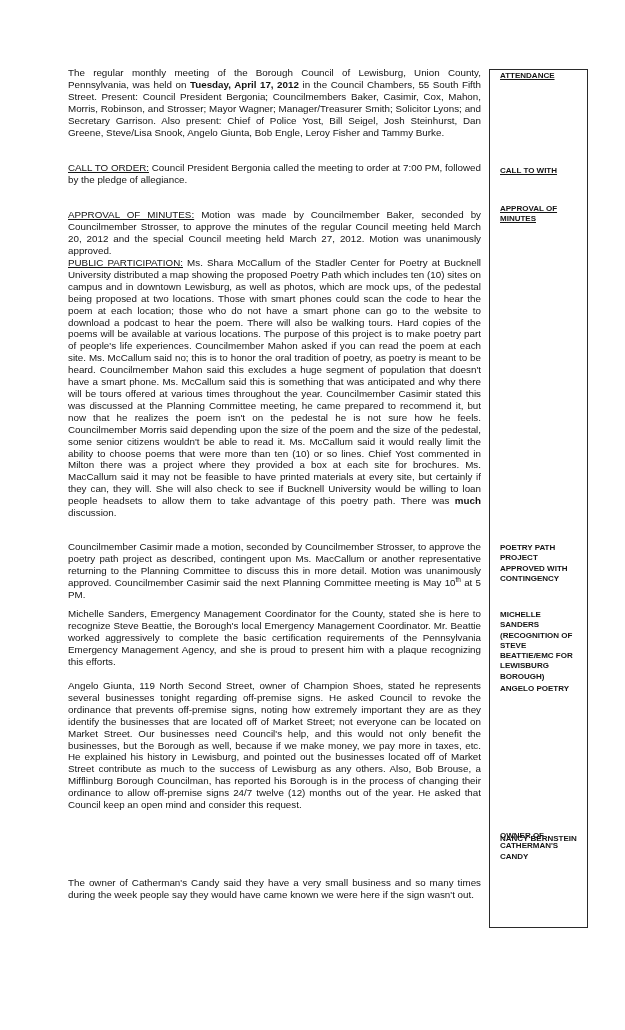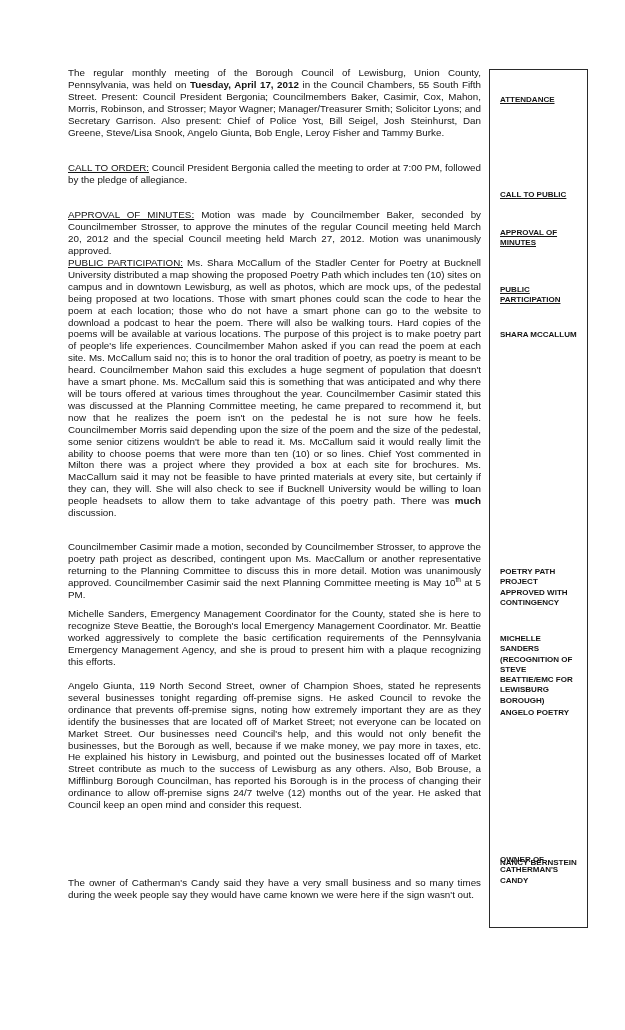--- a/index.html
+++ b/index.html
@@ -42,21 +42,21 @@
     position: absolute;
     left: 500px;
     width: 86px;
     font-weight: bold;
     font-size: 8px;
     line-height: 10.3px;
     white-space: pre-line;
     color: #141414;
   }
   .note .u { text-decoration: underline; }
-  .note div { white-space: pre-line; margin-top: 24px; }
+  .note div { white-space: pre-line; }
 </style>
 </head>
 <body>
 
 <div class="page">
 
   <p class="para" style="top:67px"><span>The regular monthly meeting of the Borough Council of Lewisburg, Union County, Pennsylvania, was held on </span><span class="b">Tuesday, April 17, 2012</span><span> in the Council Chambers, 55 South Fifth Street. Present: Council President Bergonia; Councilmembers Baker, Casimir, Cox, Mahon, Morris, Robinson, and Strosser; Mayor Wagner; Manager/Treasurer Smith; Solicitor Lyons; and Secretary Garrison. Also present: Chief of Police Yost, Bill Seigel, Josh Steinhurst, Dan Greene, Steve/Lisa Snook, Angelo Giunta, Bob Engle, Leroy Fisher and Tammy Burke.</span></p>
 
   <p class="para" style="top:162px"><span class="hd">CALL TO ORDER:</span><span> Council President Bergonia called the meeting to order at 7:00 PM, followed by the pledge of allegiance.</span></p>
 
@@ -70,27 +70,25 @@
 
   <p class="para" style="top:680px"><span>Angelo Giunta, 119 North Second Street, owner of Champion Shoes, stated he represents several businesses tonight regarding off-premise signs. He asked Council to revoke the ordinance that prevents off-premise signs, noting how extremely important they are as they identify the businesses that are located off of Market Street; not everyone can be located on Market Street. Our businesses need Council's help, and this would not only benefit the businesses, but the Borough as well, because if we make money, we pay more in taxes, etc. He explained his history in Lewisburg, and pointed out the businesses located off of Market Street contribute as much to the success of Lewisburg as any others. Also, Bob Brouse, a Mifflinburg Borough Councilman, has reported his Borough is in the process of changing their ordinance to allow off-premise signs 24/7 twelve (12) months out of the year. He asked that Council keep an open mind and consider this request.</span></p>
 
 
   <p class="para" style="top:877px"><span>The owner of Catherman's Candy said they have a very small business and so many times during the week people say they would have came known we were here if the sign wasn't out.</span></p>
 
   <div class="sidebar-box"></div>
 
   <div class="note" style="top:71px"><div class="u">ATTENDANCE</div></div>
 
-  <div class="note" style="top:166px"><div class="u">CALL TO PUBLIC</div></div>
+  <div class="note" style="top:166px"><div class="u">CALL TO WITH</div></div>
 
   <div class="note" style="top:204px"><div class="u">APPROVAL OF
 MINUTES</div></div>
 
-  <div class="note" style="top:261px"><div class="u">PUBLIC
-PARTICIPATION</div><div>SHARA MCCALLUM</div></div>
 
   <div class="note" style="top:610px"><div>MICHELLE
 SANDERS
 (RECOGNITION OF
 STEVE
 BEATTIE/EMC FOR
 LEWISBURG
 BOROUGH)</div></div>
 
   <div class="note" style="top:543px"><div>POETRY PATH

